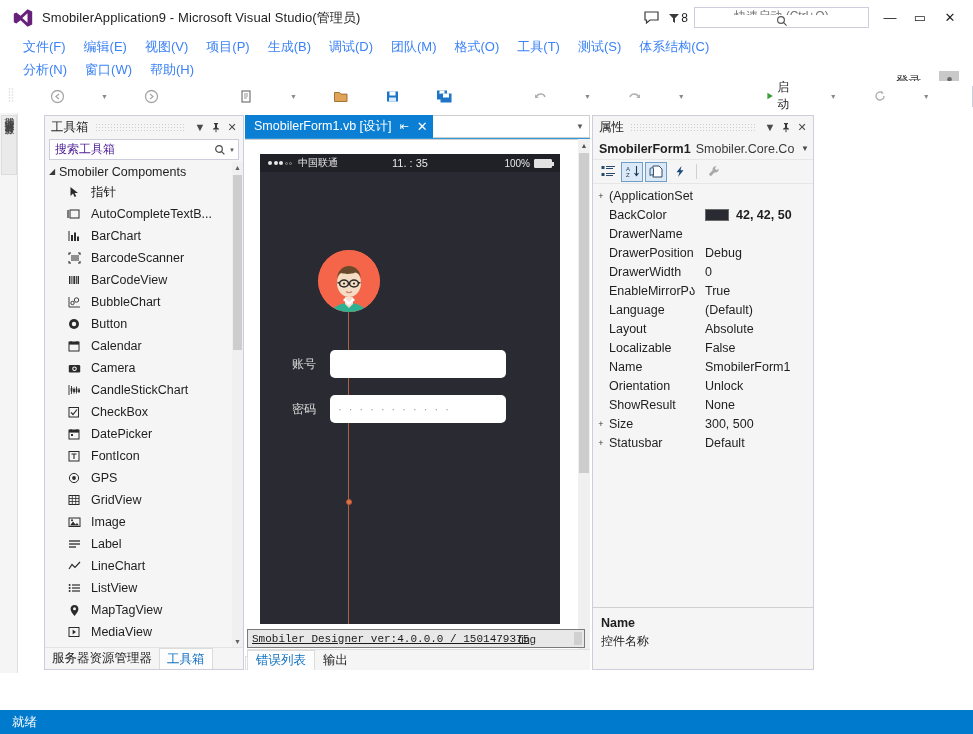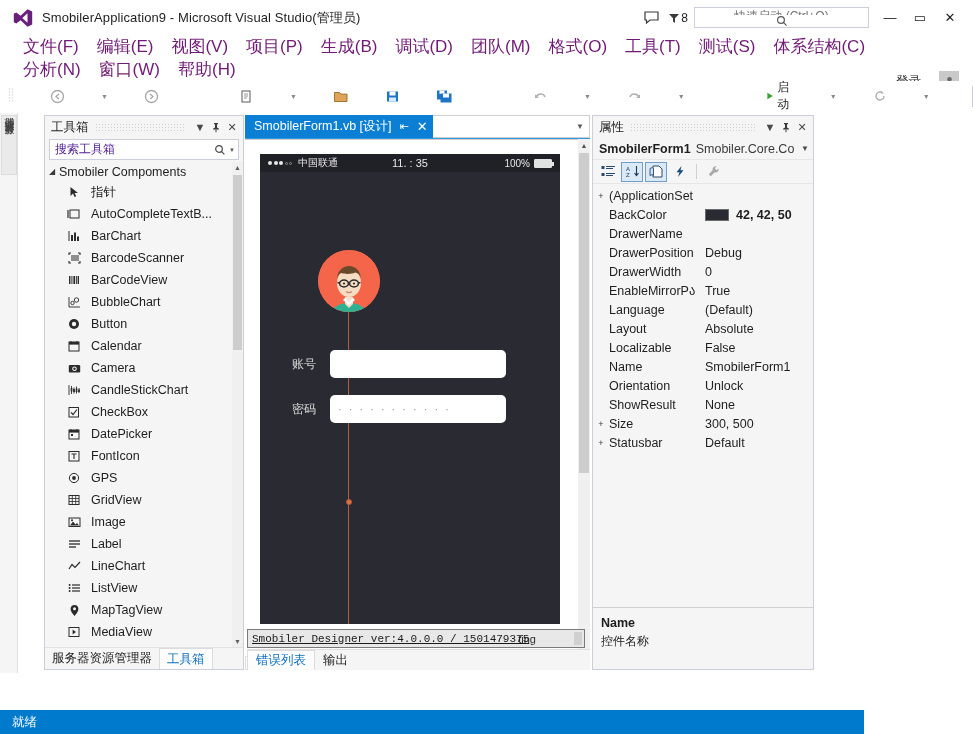--- a/index.html
+++ b/index.html
@@ -41,21 +41,21 @@
   }
   .win-btn.close { margin-right: 8px; }
 
   
   .menubar {
     position: absolute; left: 0; top: 35px; width: 973px; height: 46px;
     background: #ffffff;
   }
   .menu-row { display: flex; align-items: center; height: 23px; padding-left: 14px; }
   .menu-item {
-    font-size: 17px; color: #701a75; padding: 2px 9px; white-space: nowrap; cursor: default;
+    font-size: 13px; color: #3b82f6; padding: 2px 9px; white-space: nowrap; cursor: default;
   }
   .signin {
     position: absolute; right: 52px; top: 38px; font-size: 12.5px; color: #1e1e1e;
   }
   .acct-icon {
     position: absolute; right: 14px; top: 36px; width: 20px; height: 20px;
     background: #c9c9c9; display: flex; align-items: center; justify-content: center;
   }
 
   
@@ -287,21 +287,21 @@
   .pval-bold { font-weight: bold; }
   .props-desc {
     flex: none; height: 62px; border-top: 1px solid #d0d0d0; padding: 8px 8px 0 8px;
     background: #f5f5f5;
   }
   .pd-title { font-size: 12.5px; font-weight: bold; color: #1e1e1e; }
   .pd-body { font-size: 12px; color: #1e1e1e; margin-top: 3px; }
 
   
   .statusbar {
-    position: absolute; left: 0; bottom: 0; width: 864px; height: 24px;
+    position: absolute; left: 0; bottom: 0; width: 973px; height: 24px;
     background: #007acc; display: flex; align-items: center;
   }
   .status-text { color: #ffffff; font-size: 12.5px; margin-left: 12px; }
 </style>
 </head>
 <body>
 
 <div id="app">
 
   <div class="titlebar">

